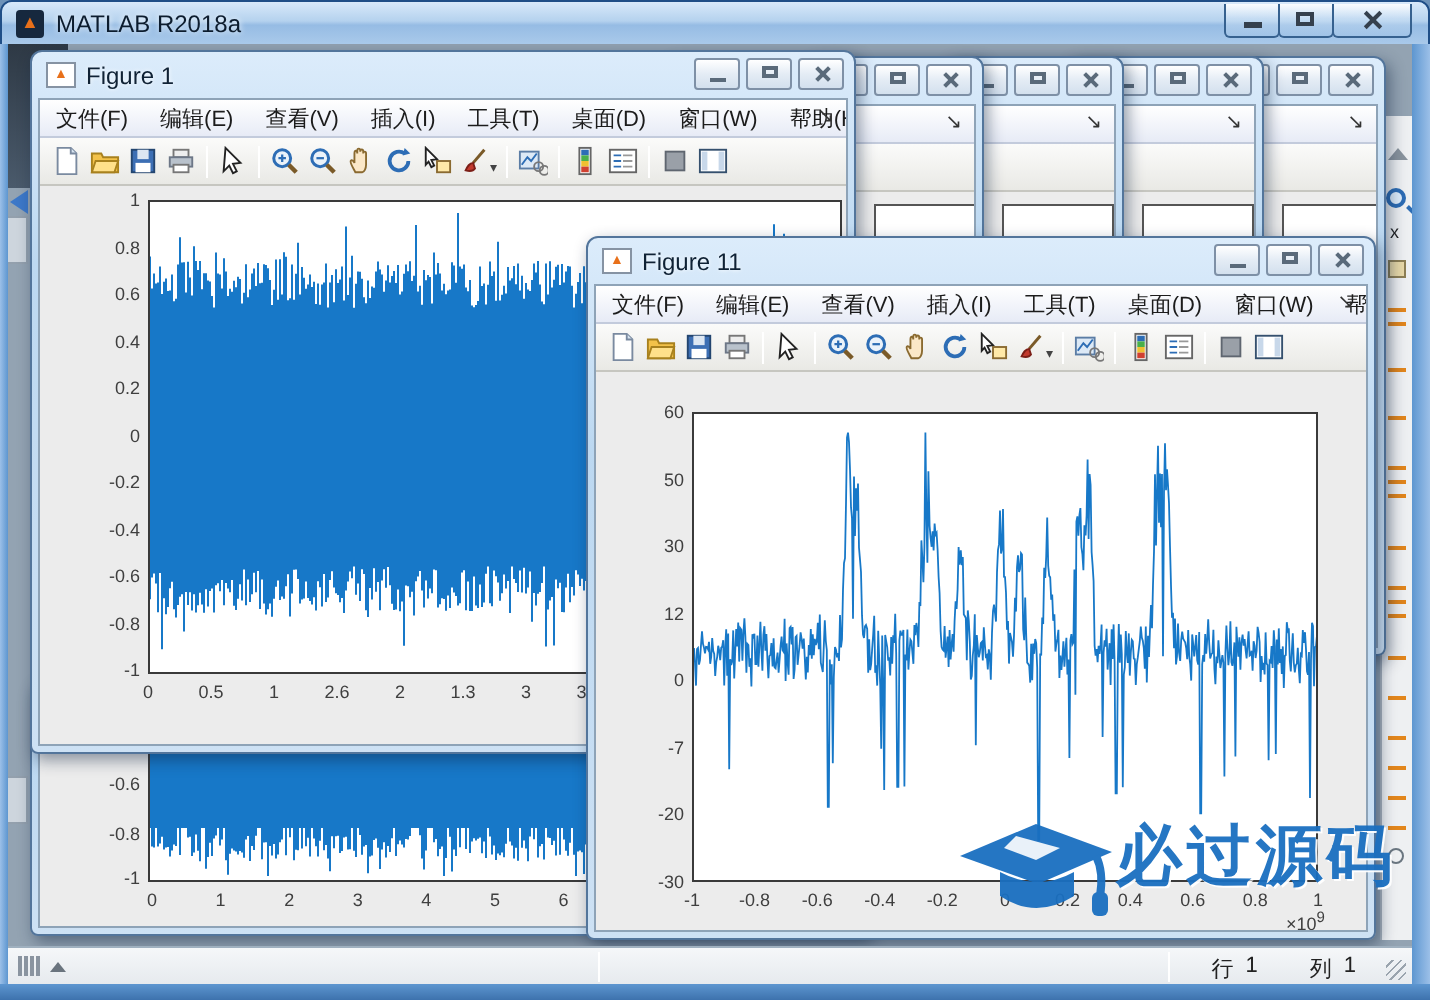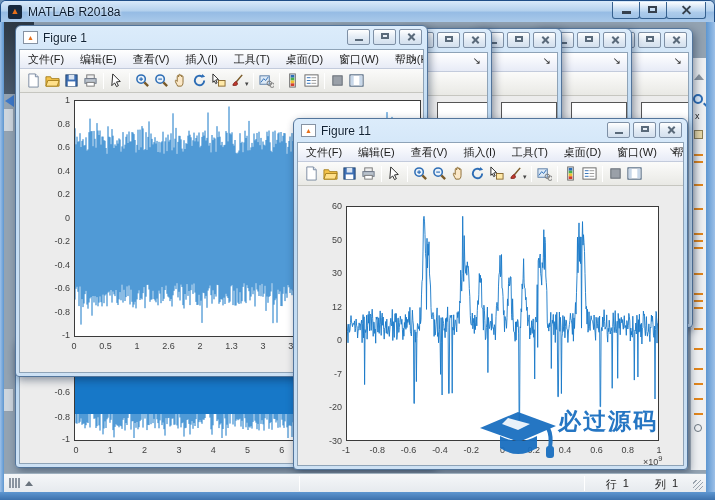--- a/index.html
+++ b/index.html
@@ -81,21 +81,21 @@
   .ylab{text-align:right;width:28px;}
   .xlab{text-align:center;width:30px;}
   .axtitle{position:absolute;font-size:11px;color:#222;text-align:center;}
   .xmult{position:absolute;font-size:9px;color:#3f3f3f;}
 
   
   .miniplot{position:absolute;background:#fff;border:1px solid #555;}
 
   
   #watermark{left:478px;top:398px;width:235px;height:76px;z-index:9;opacity:.95;}
-  #wm-brand{position:absolute;left:80px;top:8px;font-size:23px;font-weight:bold;color:#1a6fc0;
+  #wm-brand{position:absolute;left:80px;top:8px;font-size:33px;font-weight:bold;color:#1a6fc0;
     letter-spacing:2px;text-shadow:1px 1px 0 #fff;}
   #wm-site{position:absolute;left:84px;top:42px;font-size:19px;font-weight:bold;color:#1a6fc0;
     text-shadow:1px 1px 0 #fff;}
 
   
   #statusbar{left:4px;top:473px;width:702px;height:19px;z-index:10;
     background:linear-gradient(180deg,#f5f7f9,#e6eaee);border-top:1px solid #9fb0bf;
     font-size:11px;color:#222;}
   .sb-sep{position:absolute;top:2px;width:1px;height:15px;background:#c6cdd4;border-right:1px solid #fff;}
   #sb-pos{position:absolute;right:28px;top:3px;display:flex;gap:6px;}

